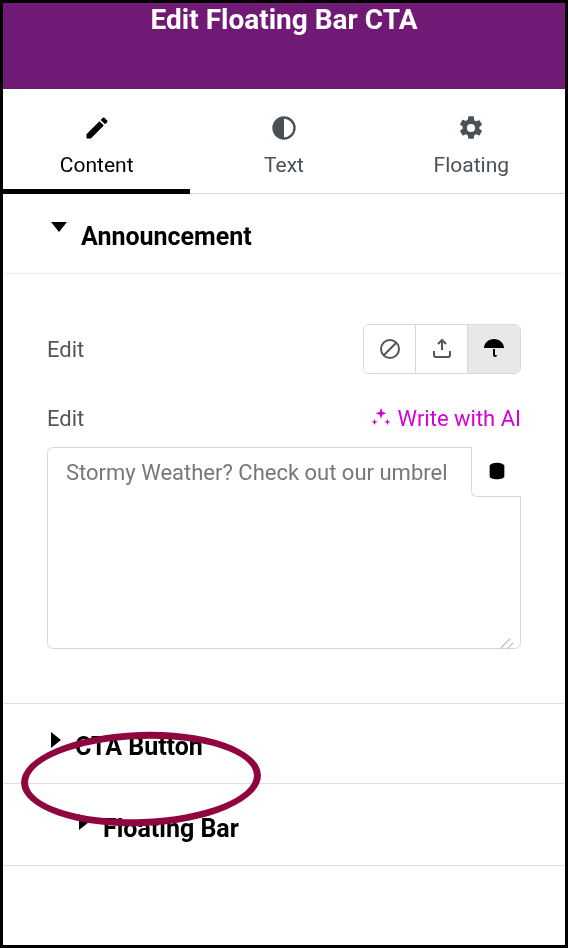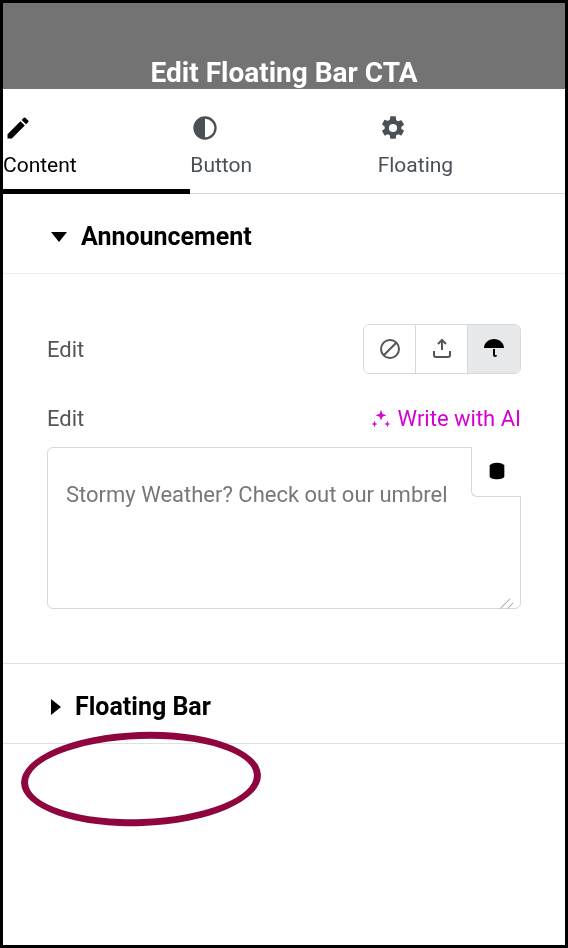--- a/index.html
+++ b/index.html
@@ -6,40 +6,41 @@
     body {
       font-family: -apple-system, BlinkMacSystemFont, "Segoe UI", Roboto, Helvetica, Arial, sans-serif;
       width: 568px;
       height: 948px;
       background: #fff;
       border: 3px solid #000;
       position: relative;
       overflow: hidden;
     }
     .header {
-      background: #737373;
+      background: #701a75;
       color: #fff;
       height: 86px;
       display: flex;
-      align-items: flex-end;
+      align-items: flex-start;
       justify-content: center;
     }
     .header-title {
       font-size: 28px;
       font-weight: 700;
     }
     .tabs {
       display: flex;
       border-bottom: 1px solid #d5d8dc;
       background: #fff;
     }
     .tab {
       flex: 1;
       display: flex;
       flex-direction: column;
+      align-items: center;
       justify-content: center;
       padding: 24px 0 16px;
       cursor: pointer;
       position: relative;
       color: #495157;
     }
     .tab.active {
       color: #000;
     }
     .tab.active::after {
@@ -57,21 +58,21 @@
       display: flex;
       align-items: center;
       justify-content: center;
       margin-bottom: 10px;
     }
     .tab-icon svg { width: 28px; height: 28px; }
     .tab-label { font-size: 21px; }
     .panel { padding: 0; }
     .section-header {
       display: flex;
-      align-items: center;
+      align-items: flex-start;
       padding: 28px 40px 22px 48px;
       cursor: pointer;
       border-bottom: 1px solid #eee;
       position: relative;
     }
     .section-header .chev {
       width: 0; height: 0;
       margin-right: 14px;
     }
     .chev.down {
@@ -121,34 +122,34 @@
       cursor: pointer;
       color: #555;
     }
     .icon-toggle button:last-child { border-right: none; }
     .icon-toggle button.selected { background: #e6e8ea; color: #000; }
     .icon-toggle svg { width: 24px; height: 24px; }
     .write-ai {
       color: #d400d4;
       font-size: 22px;
       display: flex;
-      align-items: center;
+      align-items: flex-start;
       cursor: pointer;
     }
     .write-ai svg { width: 22px; height: 22px; margin-right: 6px; }
     .textarea-wrap {
       position: relative;
       margin-top: 16px;
     }
     textarea {
       width: 100%;
-      height: 162px;
+      height: 202px;
       border: 1px solid #d5d8dc;
       border-radius: 6px;
-      padding: 32px 60px 16px 18px;
+      padding: 10px 60px 16px 18px;
       font-size: 22px;
       color: #777;
       font-family: inherit;
       resize: none;
       line-height: 1.4;
     }
     .textarea-corner {
       position: absolute;
       top: 0;
       right: 0;
@@ -173,21 +174,21 @@
     }
     .resize-handle::before, .resize-handle::after {
       content:""; position:absolute; background:#b0b0b0; height:1px;
     }
     .resize-handle::before { width:14px; bottom:0; right:0; transform:rotate(-45deg) translateY(-4px);}
     .resize-handle::after { width:8px; bottom:0; right:0; transform:rotate(-45deg) translateY(-1px);}
     .collapsed-section {
       border-top: 1px solid #e0e0e0;
       border-bottom: 1px solid #e0e0e0;
     }
-    .collapsed-section + .collapsed-section { border-top: none; margin-top:2px;}
+    .collapsed-section + .collapsed-section { border-top: none; margin-top:2px;padding-left:28px;}
     .highlight-oval {
       position: absolute;
       left: 18px;
       top: 729px;
       width: 240px;
       height: 94px;
       border: 7px solid #8f063f;
       border-radius: 50%;
       pointer-events: none;
       transform: rotate(-2deg);
@@ -208,21 +209,21 @@
         </svg>
     </span>
     <span class="tab-label">Content</span>
   </div>
   <div class="tab">
     <span class="tab-icon">
       <svg viewBox="0 0 24 24" fill="currentColor">
           <path d="M12 2a10 10 0 1 0 0 20 10 10 0 0 0 0-20zm0 18V4a8 8 0 0 1 0 16z"></path>
         </svg>
     </span>
-    <span class="tab-label">Button</span>
+    <span class="tab-label">Text</span>
   </div>
   <div class="tab">
     <span class="tab-icon">
       <svg viewBox="0 0 24 24" fill="currentColor">
           <path d="M19.14 12.94a7.14 7.14 0 0 0 .06-.94 7.14 7.14 0 0 0-.06-.94l2.03-1.58a.5.5 0 0 0 .12-.64l-1.92-3.32a.5.5 0 0 0-.6-.22l-2.39.96a7.03 7.03 0 0 0-1.62-.94l-.36-2.54A.5.5 0 0 0 13.9 2h-3.8a.5.5 0 0 0-.5.42l-.36 2.54c-.58.24-1.12.55-1.62.94l-2.39-.96a.5.5 0 0 0-.6.22L2.71 8.48a.5.5 0 0 0 .12.64l2.03 1.58c-.04.31-.06.63-.06.94s.02.63.06.94L2.83 14.16a.5.5 0 0 0-.12.64l1.92 3.32c.14.24.42.33.6.22l2.39-.96c.5.39 1.04.7 1.62.94l.36 2.54c.4.24.25.42.5.42h3.8c.25 0 .46-.18.5-.42l.36-2.54c.58-.24 1.12-.55 1.62-.94l2.39.96c.24.1.5 0 .6-.22l1.92-3.32a.5.5 0 0 0-.12-.64l-2.03-1.58zM12 15.5A3.5 3.5 0 1 1 12 8.5a3.5 3.5 0 0 1 0 7z"></path>
         </svg>
     </span>
     <span class="tab-label">Floating</span>
   </div>
 </div>
@@ -276,20 +277,26 @@
             <ellipse cx="12" cy="5" rx="8" ry="3"></ellipse>
             <path d="M4 5v6c0 1.66 3.58 3 8 3s8-1.34 8-3V5"></path>
             <path d="M4 11v6c0 1.66 3.58 3 8 3s8-1.34 8-3v-6"></path>
           </svg>
       </div>
       <div class="resize-handle"></div>
     </div>
 
   </div>
 
+  <div class="collapsed-section">
+    <div class="section-header" style="border-bottom:none;">
+      <span class="chev right"></span>
+      <span class="section-title">CTA Button</span>
+    </div>
+  </div>
 
   <div class="collapsed-section">
     <div class="section-header" style="border-bottom:none;">
       <span class="chev right"></span>
       <span class="section-title">Floating Bar</span>
     </div>
   </div>
 
 </div>
 

